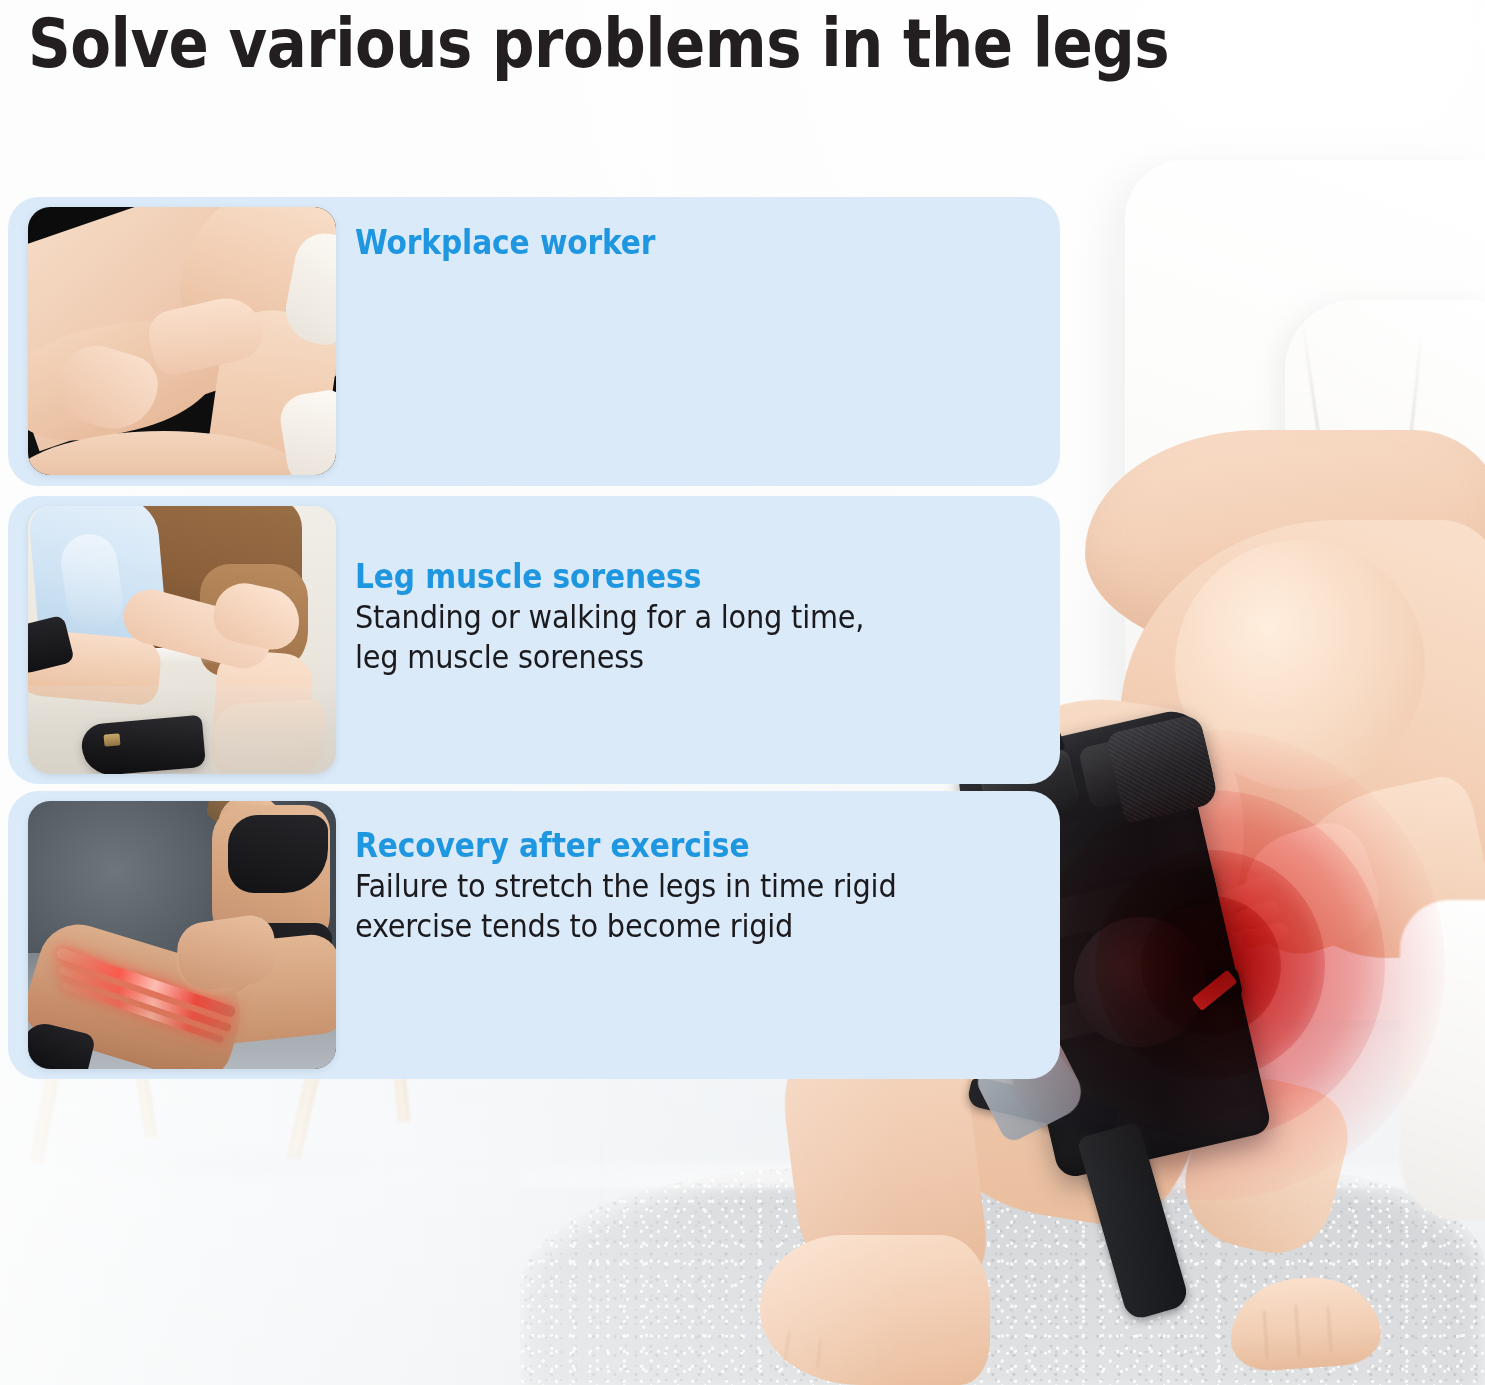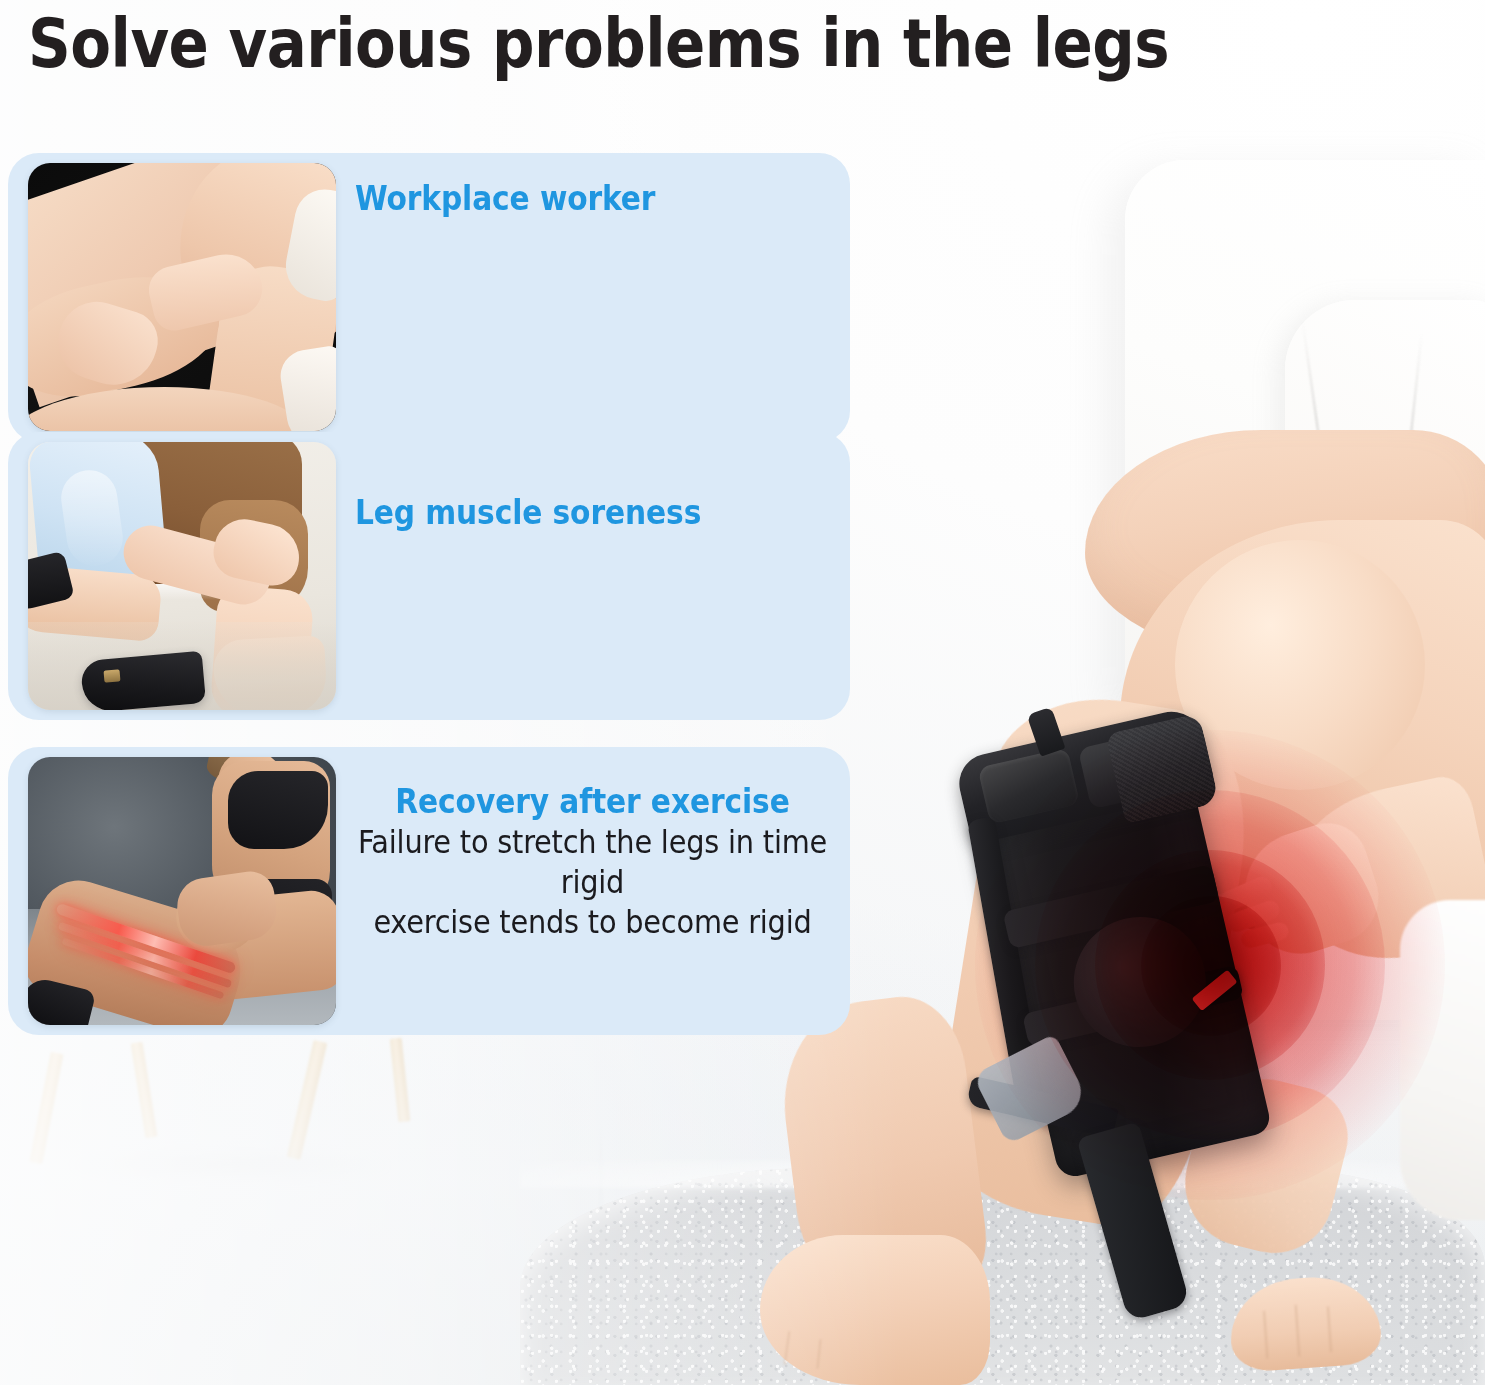--- a/index.html
+++ b/index.html
@@ -331,27 +331,28 @@
     line-height:84px;
     white-space:nowrap;
     transform:scaleX(.985);
     transform-origin:left center;
   }
 
   
   .card{
     position:absolute;
     left:8px;
-    width:842px;
+    width:1052px;
     background:#dbeaf8;
     border-radius:31px;
     overflow:hidden;
+    margin-top:44px;
   }
   #card-0{ top:153px; height:289px; }
-  #card-1{ top:432px; height:288px; }
+  #card-1{ top:452px; height:288px; }
   #card-2{ top:747px; height:288px; }
 
   .thumb{
     position:absolute; left:20px; top:10px;
     width:308px; height:268px;
     border-radius:22px;
     overflow:hidden;
     box-shadow:0 2px 6px rgba(90,110,130,.16);
   }
 
@@ -593,21 +594,21 @@
   .card-body{
     color:#1b1b1f;
     font-family:"Liberation Sans Narrow","DejaVu Sans Condensed","Liberation Sans", sans-serif;
     font-size:32px;
     line-height:40px;
     letter-spacing:-.2px;
     white-space:pre-line;
   }
   #card-0 .card-text{ top:26px; }
   #card-1 .card-text{ top:61px; }
-  #card-2 .card-text{ top:35px;text-align:center; }
+  #card-2 .card-text{ top:35px; }
 </style>
 </head>
 <body>
 
 <div id="canvas">
 
   <div id="bg-photo">
 
     <div class="sofa-back"></div>
     <div class="sofa-cushion"></div>
@@ -716,20 +717,22 @@
 
       <div class="arm-b"></div>
       <div class="hand-c"></div>
       <div class="foot-b"></div>
       <div class="floor-b"></div>
       <div class="shoe"></div>
       <div class="shoe-buckle"></div>
     </div>
     <div class="card-text">
       <div class="card-title">Leg muscle soreness</div>
+      <div class="card-body">Standing or walking for a long time,
+ leg muscle soreness</div>
     </div>
   </div>
 
   <div class="card" id="card-2">
     <div class="thumb t3">
       <div class="floor-c"></div>
       <div class="hair"></div>
       <div class="head"></div>
       <div class="torso"></div>
       <div class="bra"></div>

